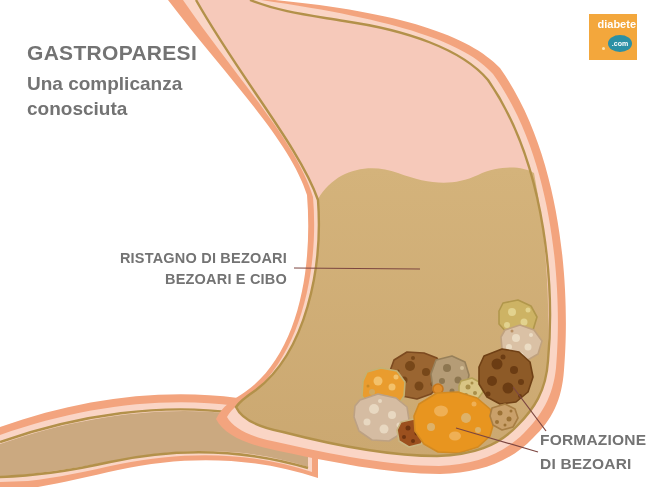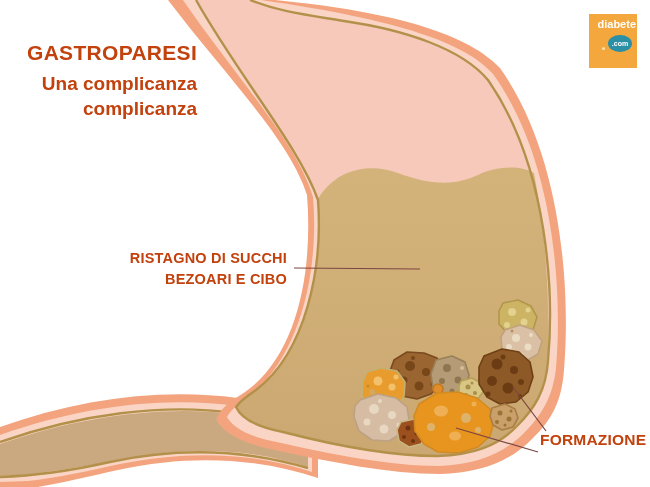--- a/index.html
+++ b/index.html
@@ -1,28 +1,28 @@
 <!DOCTYPE html>
 <html><head>
 <meta charset="utf-8">
 <style>
   html,body{margin:0;padding:0;background:#ffffff;}
   .stage{
     position:relative;width:650px;height:487px;overflow:hidden;background:#ffffff;
     font-family:"Liberation Sans","DejaVu Sans",sans-serif;
   }
   .stage svg{position:absolute;left:0;top:0;}
-  .txt{position:absolute;color:#c2410c;font-weight:bold;}
+  .txt{position:absolute;color:#737373;font-weight:bold;}
   .title-block{left:27px;top:42px;line-height:22px;}
   .title-main{font-size:21px;letter-spacing:.3px;}
-  .title-sub{font-size:19px;line-height:25px;margin-top:7px;text-align:right;}
+  .title-sub{font-size:19px;line-height:25px;margin-top:7px;}
   .label-stasis{right:363px;top:248px;text-align:right;font-size:14.5px;line-height:20.5px;letter-spacing:.2px;}
   .label-bezoari{left:540px;top:428px;text-align:left;font-size:15.5px;line-height:24px;letter-spacing:.2px;}
   .logo{
-    position:absolute;left:589px;top:14px;width:48px;height:54px;background:#F3A73C;
+    position:absolute;left:589px;top:14px;width:48px;height:46px;background:#F3A73C;
   }
   .logo .brand{
     position:absolute;right:1px;top:4px;color:#ffffff;font-weight:bold;font-size:11px;letter-spacing:0;
   }
   .logo .badge{
     position:absolute;left:19px;top:21px;width:24px;height:17px;border-radius:50%;
     background:#2B90A5;color:#ffffff;font-weight:bold;font-size:7px;
     display:flex;align-items:center;justify-content:center;
   }
   .logo .dot{
@@ -185,31 +185,32 @@
       <line x1="294" y1="268" x2="420" y2="269"></line>
       <line x1="513" y1="387" x2="546" y2="431"></line>
       <line x1="456" y1="428" x2="538" y2="452"></line>
     </g>
   </svg>
 
   <div class="txt title-block">
     <div class="title-main">GASTROPARESI</div>
     <div class="title-sub">
       <div>Una complicanza</div>
-      <div>complicanza</div>
+      <div>conosciuta</div>
     </div>
   </div>
 
   <div class="txt label-stasis">
-    <div>RISTAGNO DI SUCCHI</div>
+    <div>RISTAGNO DI BEZOARI</div>
     <div>BEZOARI E CIBO</div>
   </div>
 
   <div class="txt label-bezoari">
     <div>FORMAZIONE</div>
+    <div>DI BEZOARI</div>
   </div>
 
   <div class="logo">
     <span class="brand">diabete</span>
     <span class="dot"></span>
     <span class="badge">.com</span>
   </div>
 
 </div>
 

